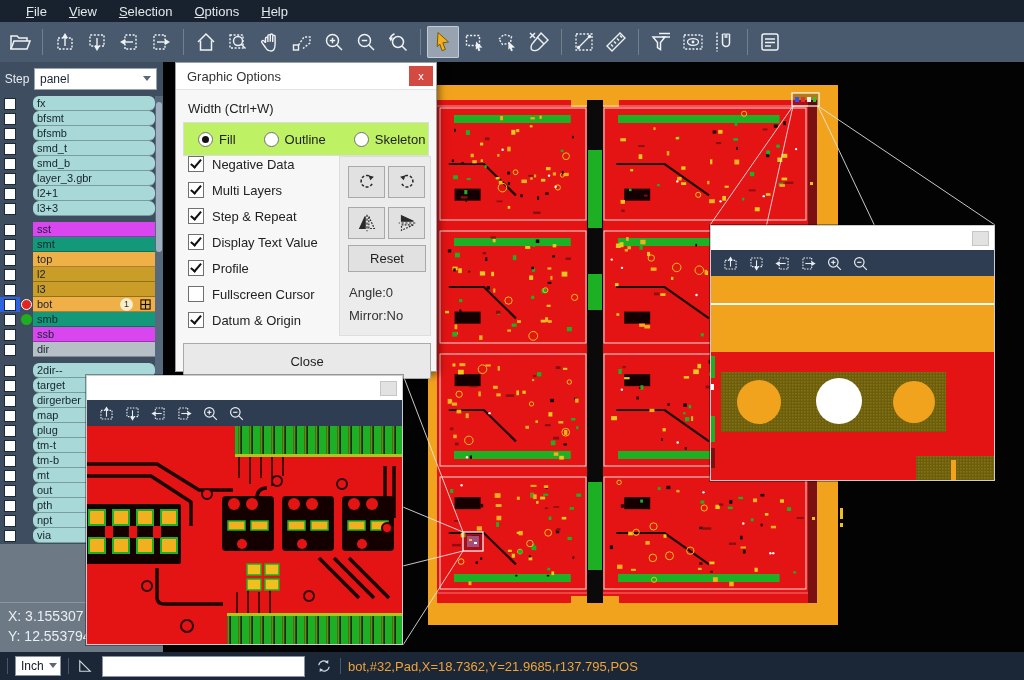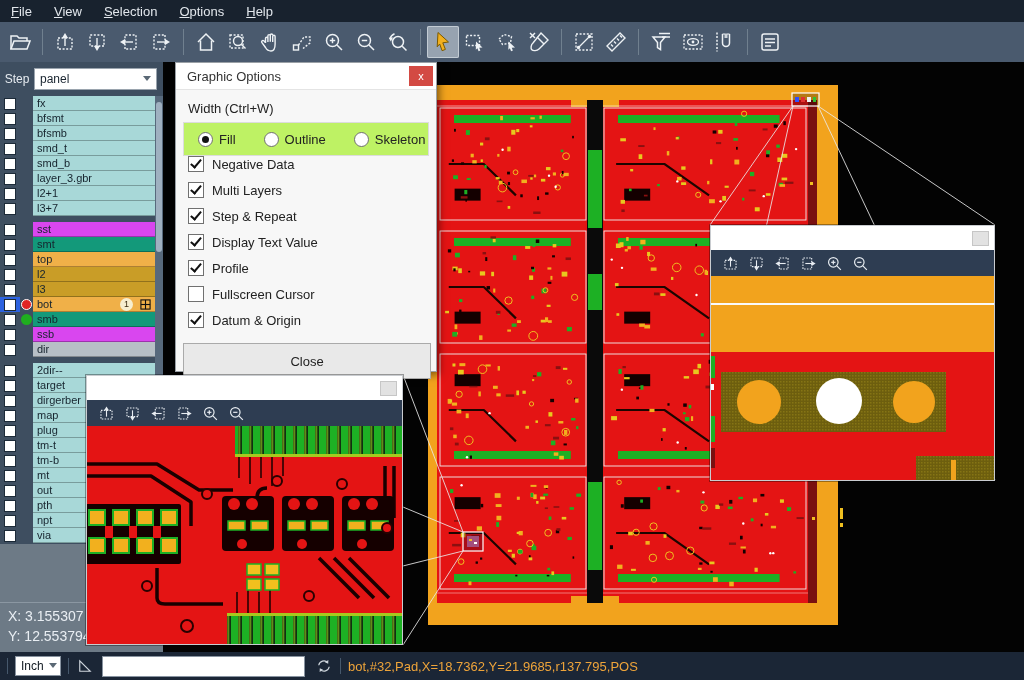--- a/index.html
+++ b/index.html
@@ -1,18 +1,18 @@
 <!DOCTYPE html>
 <html><head>
 <meta charset="utf-8">
 <style>
   html,body{margin:0;padding:0;background:#000;font-family:"Liberation Sans",sans-serif;}
   #app{position:relative;width:1024px;height:680px;overflow:hidden;background:#0a0d12;}
   
-  #menubar{position:absolute;left:0;top:0;width:1024px;height:22px;background:#18222e;display:flex;align-items:center;padding-left:0;box-sizing:border-box;z-index:60;}
+  #menubar{position:absolute;left:0;top:0;width:1024px;height:22px;background:#18222e;display:flex;align-items:center;padding-left:15px;box-sizing:border-box;z-index:60;}
   .menu-item{color:#e2e7ec;font-size:13px;padding:2px 11px;cursor:default;}
   .menu-item u{text-decoration:underline;}
   
   #toolbar{position:absolute;left:0;top:22px;width:1024px;height:40px;background:#4a5a6e;display:flex;align-items:center;padding-left:4px;box-sizing:border-box;z-index:55;}
   .tool{width:32px;height:32px;display:flex;align-items:center;justify-content:center;border-radius:2px;color:#eef2f5;flex:0 0 auto;}
   .tool svg{width:24px;height:24px;}
   .tool.active{background:#97a3b0;box-shadow:inset 0 0 0 1px #c3ccd4;color:#f2b01e;}
   .tb-sep{width:1px;height:26px;background:#70808f;margin:0 6px;flex:0 0 auto;}
   
   #sidebar{position:absolute;left:0;top:62px;width:163px;height:590px;background:#3e4e60;z-index:10;}
@@ -24,21 +24,21 @@
   .lgroup{margin-bottom:6px;}
   .lrow{display:flex;height:15px;align-items:stretch;}
   .lgut{width:20px;background:#3e4e60;display:flex;align-items:center;justify-content:center;flex:0 0 auto;}
   .lgut.sel{background:#2d62e0;}
   .lchk{width:10px;height:10px;background:#fff;border:1.5px solid #1c2a38;}
   .ldot{width:13px;background:#3e4e60;display:flex;align-items:center;justify-content:center;flex:0 0 auto;}
   .dot{width:11px;height:11px;border-radius:50%;}
   .dot-red{background:#e02424;border:1.5px solid #fff;width:9px;height:9px;}
   .dot-green{background:#1fae1f;}
   .lname{flex:1;font-size:11px;color:#16242e;padding-left:4px;line-height:15px;border-bottom:1px solid rgba(0,0,0,.28);display:flex;align-items:center;margin-right:8px;position:relative;}
-  .bg-cyan{background:#a8d8d8;} .bg-white{background:#d946ef;} .bg-green{background:#13997a;}
+  .bg-cyan{background:#a8d8d8;border-radius:6px;} .bg-white{background:#d946ef;} .bg-green{background:#13997a;}
   .bg-orange{background:#f0b048;} .bg-gold{background:#c99d27;} .bg-gray{background:#b7bfc6;}
   .badge{position:absolute;right:22px;top:1px;width:13px;height:13px;border-radius:50%;background:#f7eecf;color:#3a2a10;font-size:9px;display:flex;align-items:center;justify-content:center;}
   .gridicon{position:absolute;right:4px;top:2px;}
   #sb-track{position:absolute;right:0;top:34px;width:8px;height:448px;background:#57697c;}
   #sb-thumb{position:absolute;right:1px;top:40px;width:6px;height:150px;background:#9fb0c0;border-radius:3px;}
   #sbbottom{position:absolute;left:0;top:482px;width:163px;height:108px;background:#6d7a86;}
   #sbbottom .hr{position:absolute;left:0;top:58px;width:163px;height:1px;background:#8b97a2;}
   .coord{position:absolute;left:8px;color:#e9eef3;font-size:14px;}
   
   #canvas{position:absolute;left:163px;top:62px;width:861px;height:590px;background:#030303;z-index:1;}
@@ -461,21 +461,21 @@
               <div class="lchk"></div>
             </div>
             <div class="ldot"></div>
             <div class="lname bg-cyan">l2+1</div>
           </div>
           <div class="lrow">
             <div class="lgut">
               <div class="lchk"></div>
             </div>
             <div class="ldot"></div>
-            <div class="lname bg-cyan">l3+7</div>
+            <div class="lname bg-cyan">l3+3</div>
           </div>
         </div>
         <div class="lgroup">
           <div class="lrow">
             <div class="lgut">
               <div class="lchk"></div>
             </div>
             <div class="ldot"></div>
             <div class="lname bg-white">sst</div>
           </div>
@@ -1211,20 +1211,45 @@
         </div>
         <div class="chk-item">
           <span class="chk"></span>
           <span>Fullscreen Cursor</span>
         </div>
         <div class="chk-item">
           <span class="chk on"></span>
           <span>Datum &amp; Origin</span>
         </div>
       </div>
+    <div id="dlg-right">
+      <div class="dlg-btn" style="left:8px;top:9px">
+          <svg>
+            <use href="#sym-rotate-cw"></use>
+          </svg>
+        </div>
+      <div class="dlg-btn" style="left:48px;top:9px">
+          <svg>
+            <use href="#sym-rotate-ccw"></use>
+          </svg>
+        </div>
+      <div class="dlg-btn" style="left:8px;top:50px">
+          <svg>
+            <use href="#sym-flip-horizontal"></use>
+          </svg>
+        </div>
+      <div class="dlg-btn" style="left:48px;top:50px">
+          <svg>
+            <use href="#sym-flip-vertical"></use>
+          </svg>
+        </div>
+      <div id="btn-reset">Reset</div>
+      <div class="dlg-stat" style="top:128px">Angle:0</div>
+      <div class="dlg-stat" style="top:151px">Mirror:No</div>
+    </div>
     <div id="btn-close">Close</div>
   </div>
 
   <div class="popup" style="left:86px;top:375px;width:317px;height:270px">
     <div class="pop-title">
         <div class="pop-btn"></div>
       </div>
     <div class="pop-toolbar">
         <div class="tool">
           <svg>

